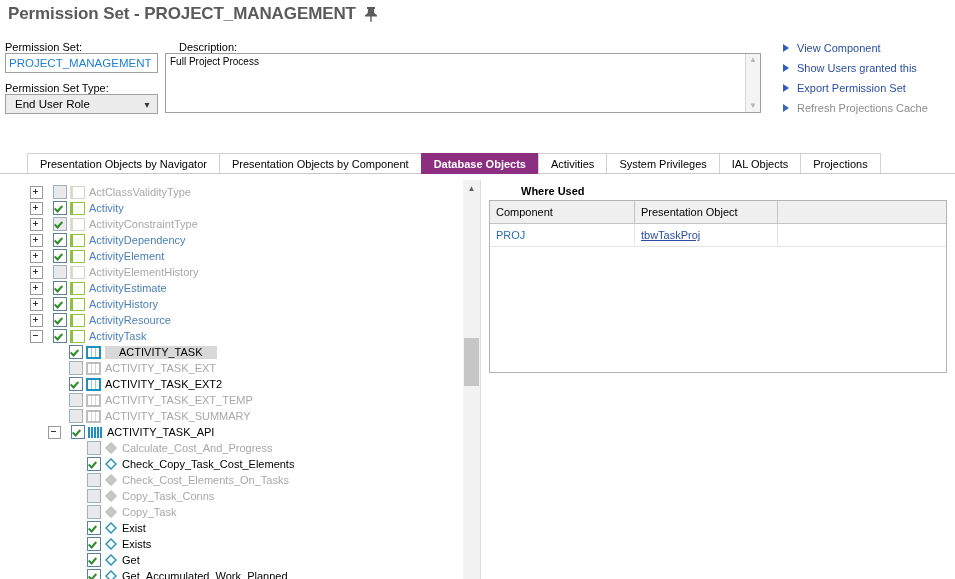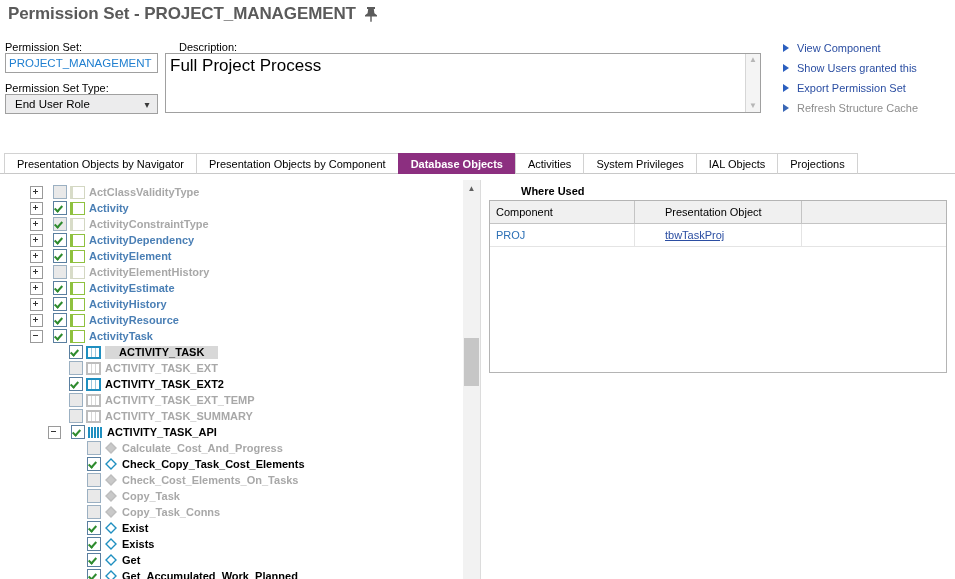--- a/index.html
+++ b/index.html
@@ -52,21 +52,21 @@
   .pstype-select .chev { width: 20px; text-align: center; color: #3a3a3a; font-size: 10px; }
 
   .desc-box {
     position: absolute; left: 165px; top: 53px;
     width: 594px; height: 58px;
     border: 1px solid #a0a0a0; background: #fff;
     box-sizing: content-box;
   }
   .desc-text {
     position: absolute; left: 4px; top: 2px;
-    font-size: 17px; color: #000;
+    font-size: 10px; color: #000;
   }
   .desc-scroll {
     position: absolute; right: 0; top: 0; width: 14px; height: 58px;
     background: #f4f4f4; border-left: 1px solid #d6d6d6;
     display: flex; flex-direction: column; justify-content: space-between; align-items: center;
   }
   .sc-arrow { font-size: 8px; color: #b6b6b6; line-height: 1; padding: 2px 0; }
 
   
   .actions { position: absolute; left: 783px; top: 38px; }
@@ -85,36 +85,36 @@
     content: ""; position: absolute; left: 0; right: 0; bottom: 0;
     border-bottom: 1px solid #c8c8c8;
   }
   .tab {
     position: relative; z-index: 2;
     height: 21px; line-height: 21px;
     padding: 0 12px; font-size: 11px; color: #000;
     background: #fff; border: 1px solid #d2d2d2; border-bottom: 1px solid #c8c8c8;
     margin-right: -1px; box-sizing: border-box; white-space: nowrap;
   }
-  .tab:first-child { margin-left: 4px; }
+  .tab:first-child { margin-left: 27px; }
   .tab.active {
     background: #8c2f80; color: #fff; font-weight: bold;
     border: 1px solid #8c2f80; border-bottom: 1px solid #8c2f80;
   }
 
   
   .left-pane {
     position: absolute; left: 0; top: 180px;
     width: 462px; height: 399px;
     background: #fff; overflow: hidden;
   }
   .tree { position: relative; padding-top: 4px; }
   .tnode {
     display: flex; align-items: center; height: 16px;
-    white-space: nowrap; font-size: 11px; font-weight: bold;
+    white-space: nowrap; font-size: 11px;
   }
   .tnode .indent { display: inline-block; }
   .expander {
     width: 11px; height: 11px; margin-right: 2px;
     border: 1px solid #9a9a9a; background: #fff;
     position: relative; flex: 0 0 auto;
   }
   .expander::before {
     content: ""; position: absolute; left: 2px; top: 4px;
     width: 5px; height: 1px; background: #333;
@@ -191,21 +191,21 @@
     border: 1px solid #b4b4b4; background: #fff;
     box-sizing: border-box;
   }
   .wu-head { display: flex; height: 22px; background: #f0f0f0; border-bottom: 1px solid #c4c4c4; }
   .wu-head div {
     font-size: 11px; color: #000; line-height: 22px; padding-left: 6px;
     border-right: 1px solid #c4c4c4; box-sizing: border-box;
   }
   .wu-row { display: flex; height: 22px; border-bottom: 1px solid #e4e4e4; }
   .wu-row div { font-size: 11px; line-height: 22px; padding-left: 6px; border-right: 1px solid #e4e4e4; box-sizing: border-box; }
-  .c1 { width: 145px; } .c2 { width: 143px; margin-left: 24px; } .c3 { flex: 1; border-right: none !important; }
+  .c1 { width: 145px; } .c2 { width: 143px; } .c3 { flex: 1; border-right: none !important; }
   .cell-blue { color: #2b6fb5; }
   .cell-link { color: #2b4ea2; text-decoration: underline; }
 </style>
 </head>
 <body>
 
 <div id="app">
 
   <div class="title-bar">
     <div class="title-text">Permission Set - PROJECT_MANAGEMENT</div>
@@ -242,21 +242,21 @@
       <div class="action-row">
         <span class="tri"></span>
         <span class="action-link">Show Users granted this</span>
       </div>
       <div class="action-row">
         <span class="tri"></span>
         <span class="action-link">Export Permission Set</span>
       </div>
       <div class="action-row">
         <span class="tri muted"></span>
-        <span class="action-link disabled">Refresh Structure Cache</span>
+        <span class="action-link disabled">Refresh Projections Cache</span>
       </div>
     </div>
 
   <div class="tabs" id="tabbar">
       <div class="tab">Presentation Objects by Navigator</div>
       <div class="tab">Presentation Objects by Component</div>
       <div class="tab active">Database Objects</div>
       <div class="tab">Activities</div>
       <div class="tab">System Privileges</div>
       <div class="tab">IAL Objects</div>
@@ -458,33 +458,33 @@
         <div class="tnode">
           <span class="indent" style="width: 66px;"></span>
           <span class="expander none"></span>
           <span class="dots"></span>
           <span class="cbx dis"></span>
           <span class="ico dia">
             <svg width="14" height="14" viewBox="0 0 14 14">
               <polygon points="7,2 12,7 7,12 2,7" fill="#c9c9c9" stroke="#bdbdbd" stroke-width="1.4"></polygon>
             </svg>
           </span>
+          <span class="tlabel grey">Copy_Task_Conns</span>
+        </div>
+        <div class="tnode">
+          <span class="indent" style="width: 66px;"></span>
+          <span class="expander none"></span>
+          <span class="dots"></span>
+          <span class="cbx dis"></span>
+          <span class="ico dia">
+            <svg width="14" height="14" viewBox="0 0 14 14">
+              <polygon points="7,2 12,7 7,12 2,7" fill="#c9c9c9" stroke="#bdbdbd" stroke-width="1.4"></polygon>
+            </svg>
+          </span>
           <span class="tlabel grey">Copy_Task</span>
-        </div>
-        <div class="tnode">
-          <span class="indent" style="width: 66px;"></span>
-          <span class="expander none"></span>
-          <span class="dots"></span>
-          <span class="cbx dis"></span>
-          <span class="ico dia">
-            <svg width="14" height="14" viewBox="0 0 14 14">
-              <polygon points="7,2 12,7 7,12 2,7" fill="#c9c9c9" stroke="#bdbdbd" stroke-width="1.4"></polygon>
-            </svg>
-          </span>
-          <span class="tlabel grey">Copy_Task_Conns</span>
         </div>
         <div class="tnode">
           <span class="indent" style="width: 66px;"></span>
           <span class="expander none"></span>
           <span class="dots"></span>
           <span class="cbx on"></span>
           <span class="ico dia">
             <svg width="14" height="14" viewBox="0 0 14 14">
               <polygon points="7,2 12,7 7,12 2,7" fill="none" stroke="#1f8fc0" stroke-width="1.4"></polygon>
             </svg>

